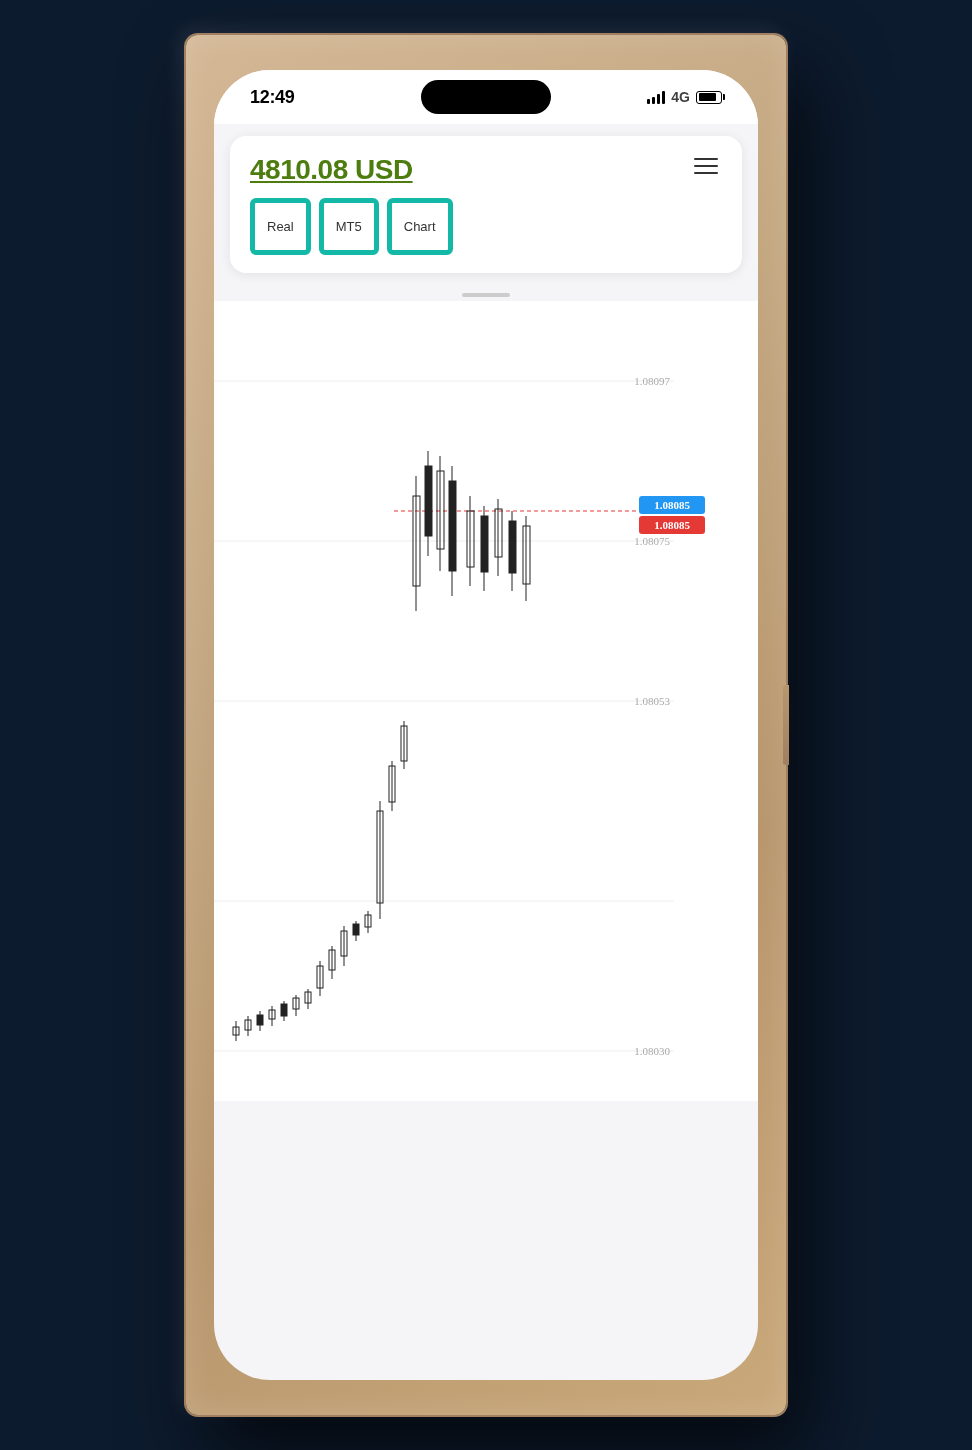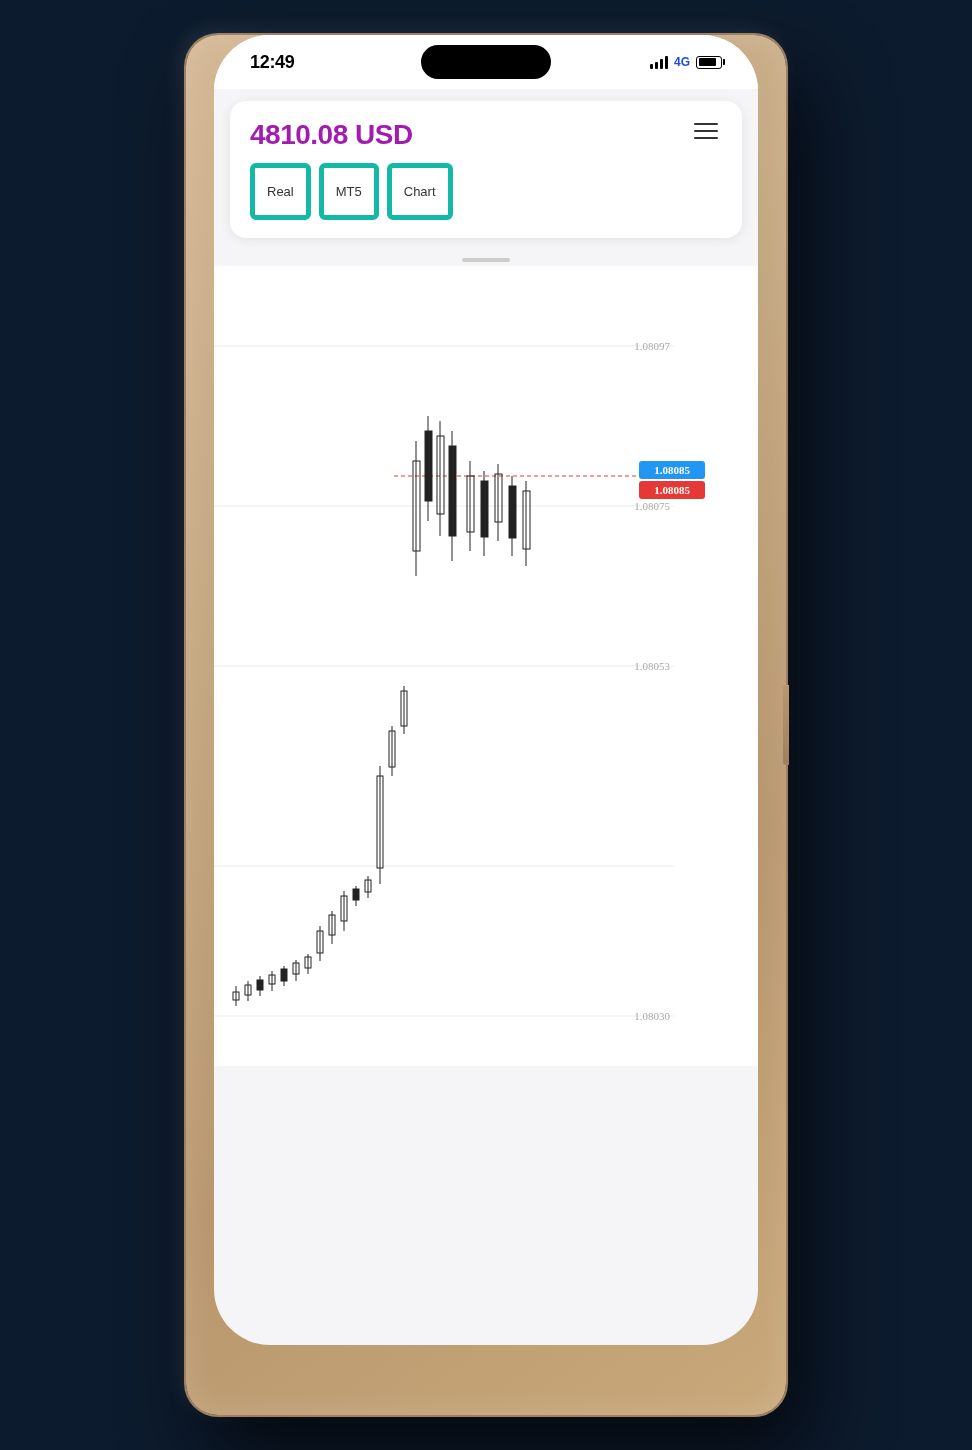--- a/index.html
+++ b/index.html
@@ -12,29 +12,29 @@
       align-items: center;
       justify-content: center;
       font-family: -apple-system, BlinkMacSystemFont, 'Helvetica Neue', Arial, sans-serif;
       overflow: hidden;
     }
 
     .phone-outer {
       width: 600px;
       height: 1380px;
       background: linear-gradient(145deg, #d4b896, #c4a882, #b8976e, #c9a87a);
-      border-radius: 32px;
+      border-radius: 12px;
       position: relative;
       box-shadow:
         0 0 0 2px #a08060,
         inset 0 0 30px rgba(255,255,255,0.15),
         20px 40px 80px rgba(0,0,0,0.7),
         -5px -5px 20px rgba(255,255,255,0.1);
       display: flex;
-      align-items: flex-start;
+      align-items: center;
       justify-content: center;
     }
 
     .phone-screen-area {
       width: 544px;
       height: 1310px;
       background: #f5f5f7;
       border-radius: 56px;
       overflow: hidden;
       position: relative;
@@ -87,23 +87,23 @@
       background: #000;
       border-radius: 1px;
     }
 
     .signal-bars span:nth-child(1) { height: 5px; }
     .signal-bars span:nth-child(2) { height: 7px; }
     .signal-bars span:nth-child(3) { height: 10px; }
     .signal-bars span:nth-child(4) { height: 13px; }
 
     .network-text {
-      font-size: 12px;
+      font-size: 14px;
       font-weight: 600;
-      color: #1d4ed8;
+      color: #404040;
     }
 
     .battery {
       width: 26px;
       height: 13px;
       border: 1.5px solid #000;
       border-radius: 3px;
       position: relative;
       display: flex;
       align-items: center;
@@ -141,22 +141,23 @@
 
     .account-header {
       display: flex;
       justify-content: space-between;
       align-items: flex-start;
     }
 
     .account-balance {
       font-size: 28px;
       font-weight: 700;
-      color: #a21caf;
+      color: #4d7c0f;
       letter-spacing: -0.5px;
+      text-decoration: underline;
     }
 
     .hamburger-icon {
       display: flex;
       flex-direction: column;
       gap: 5px;
       cursor: pointer;
       padding: 4px;
     }
 

